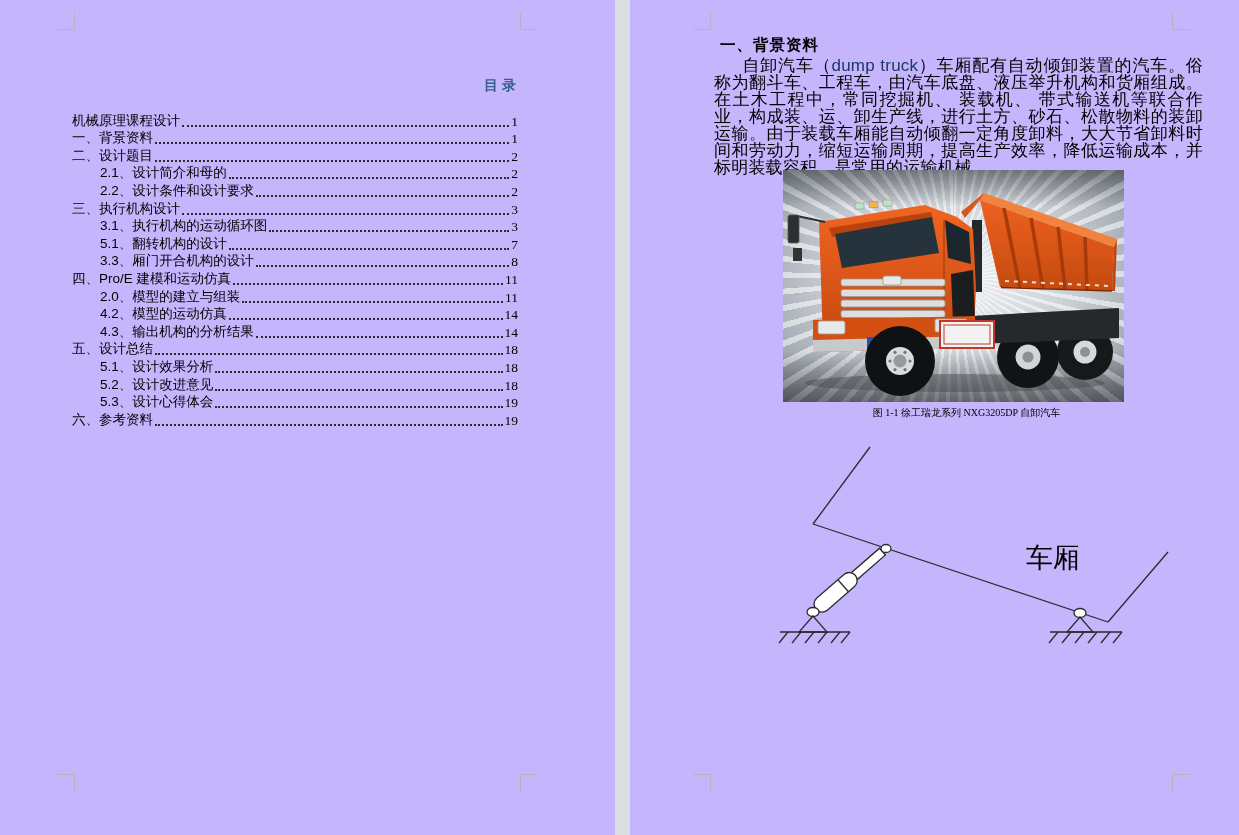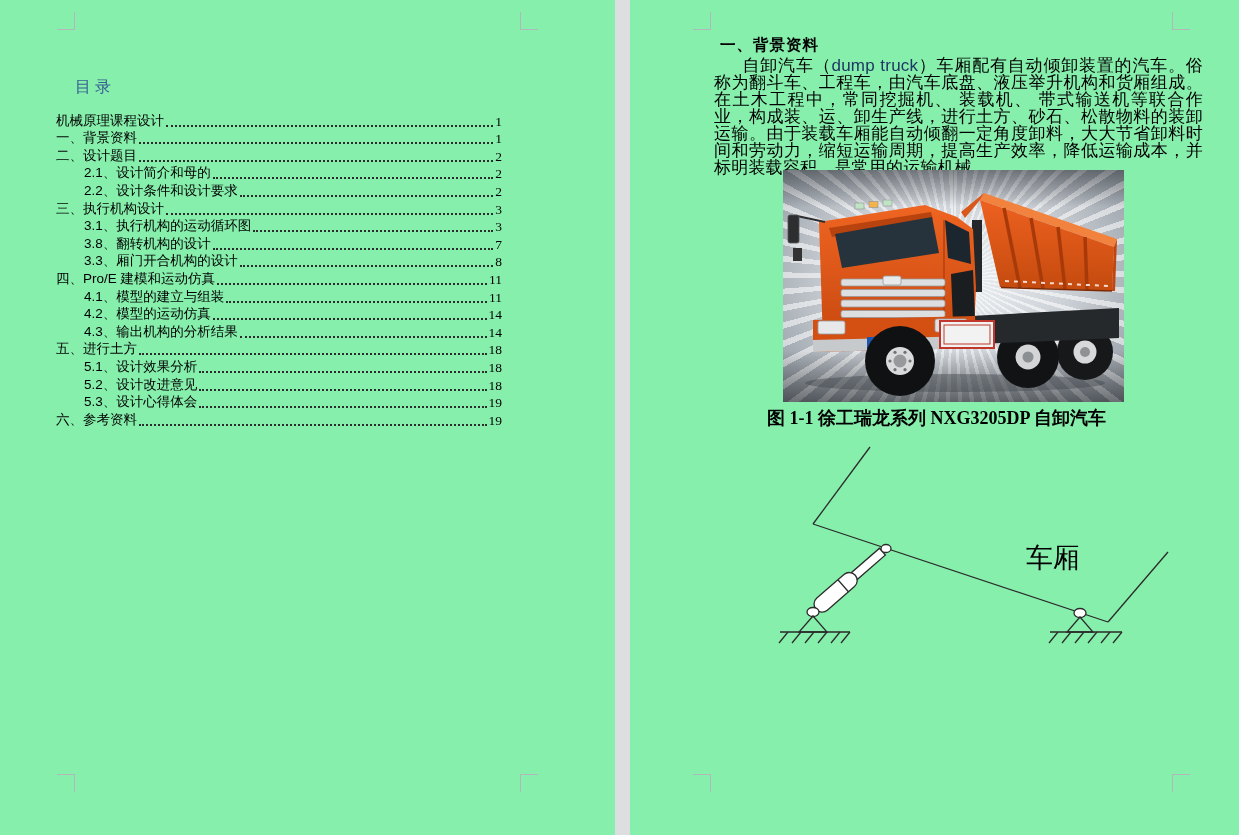--- a/index.html
+++ b/index.html
@@ -9,37 +9,37 @@
     --mark:#b3b7bb;
     --truck-orange:#e0541a;
     --truck-orange-dark:#b13c0c;
   }
   *{margin:0;padding:0;box-sizing:border-box;}
   html,body{width:1239px;height:835px;}
   body{
     position:relative;overflow:hidden;background:var(--page-bg);
     font-family:"Liberation Sans","DejaVu Sans",sans-serif;color:#000;
   }
-  .page{position:absolute;top:0;height:835px;background:#86efac;}
+  .page{position:absolute;top:0;height:835px;background:#c4b5fd;}
   .page-left{left:0;width:615px;}
   .page-right{left:630px;width:609px;}
 
   
   .mark{position:absolute;width:18px;height:18px;}
   .mark.tl{border-right:1px solid var(--mark);border-bottom:1px solid var(--mark);}
   .mark.tr{border-left:1px solid var(--mark);border-bottom:1px solid var(--mark);}
   .mark.bl{border-right:1px solid var(--mark);border-top:1px solid var(--mark);}
   .mark.br{border-left:1px solid var(--mark);border-top:1px solid var(--mark);}
 
   
   .toc-title{
-    position:absolute;left:75px;top:77px;width:445px;text-align:left;
-    font-size:16px;font-weight:normal;letter-spacing:4px;color:var(--title-blue);
-  }
-  .toc-list{position:absolute;left:56px;top:112px;width:446px;}
+    position:absolute;left:75px;top:77px;width:445px;text-align:right;
+    font-size:14px;font-weight:bold;letter-spacing:4px;color:var(--title-blue);
+  }
+  .toc-list{position:absolute;left:72px;top:112px;width:446px;}
   .toc-row{display:flex;align-items:flex-end;height:17.6px;font-size:13.5px;white-space:nowrap;cursor:pointer;}
   .toc-row.lvl1{padding-left:28px;align-items:flex-end;}
   .toc-label{flex:0 0 auto;}
   .toc-dots{flex:1 1 auto;min-width:8px;border-bottom:2px dotted #2b2b2b;margin:0 2px 3px 2px;}
   .toc-num{flex:0 0 auto;font-family:"Liberation Serif","DejaVu Serif",serif;font-size:13.5px;}
 
   
   .section-heading{position:absolute;left:90px;top:35px;font-size:15.5px;font-weight:bold;letter-spacing:1px;}
   .body-para{
     position:absolute;left:84px;width:489px;font-size:17px;line-height:17px;
@@ -52,23 +52,22 @@
   .figure1{
     position:absolute;left:153px;top:170px;width:341px;height:232px;
     background:
       linear-gradient(to bottom, rgba(35,40,46,.5), rgba(35,40,46,0) 16%, rgba(35,40,46,0) 78%, rgba(25,29,33,.55)),
       repeating-conic-gradient(from 0deg at 50% 46%, rgba(255,255,255,.55) 0deg 2deg, rgba(148,156,166,0) 2deg 5.5deg),
       radial-gradient(ellipse at 50% 46%, #f2f4f6 0%, #ccd1d7 48%, #8d949c 100%);
   }
   .figure1 svg{position:absolute;left:0;top:0;}
 
   .caption{
-    position:absolute;left:62px;width:489px;text-align:center;font-size:18px;
+    position:absolute;left:92px;width:489px;text-align:center;font-size:10px;
     font-family:"Liberation Serif","DejaVu Serif",serif;
-    font-weight:bold;
   }
   .caption1{top:406px;}
   .caption2{top:665px;}
 
   .diagram{position:absolute;left:70px;top:434px;width:490px;height:228px;}
   .diagram svg{display:block;}
   .diagram-label{font-size:27px;font-family:"Liberation Serif","DejaVu Serif",serif;fill:#000;}
 </style>
 </head>
 <body>
@@ -110,51 +109,51 @@
         <span class="toc-label">三、执行机构设计</span>
         <span class="toc-dots"></span>
         <span class="toc-num">3</span>
       </div>
       <div class="toc-row lvl1">
         <span class="toc-label">3.1、执行机构的运动循环图</span>
         <span class="toc-dots"></span>
         <span class="toc-num">3</span>
       </div>
       <div class="toc-row lvl1">
-        <span class="toc-label">3.8、翻转机构的设计</span>
+        <span class="toc-label">5.1、翻转机构的设计</span>
         <span class="toc-dots"></span>
         <span class="toc-num">7</span>
       </div>
       <div class="toc-row lvl1">
         <span class="toc-label">3.3、厢门开合机构的设计</span>
         <span class="toc-dots"></span>
         <span class="toc-num">8</span>
       </div>
       <div class="toc-row">
         <span class="toc-label">四、Pro/E 建模和运动仿真</span>
         <span class="toc-dots"></span>
         <span class="toc-num">11</span>
       </div>
       <div class="toc-row lvl1">
-        <span class="toc-label">4.1、模型的建立与组装</span>
+        <span class="toc-label">2.0、模型的建立与组装</span>
         <span class="toc-dots"></span>
         <span class="toc-num">11</span>
       </div>
       <div class="toc-row lvl1">
         <span class="toc-label">4.2、模型的运动仿真</span>
         <span class="toc-dots"></span>
         <span class="toc-num">14</span>
       </div>
       <div class="toc-row lvl1">
         <span class="toc-label">4.3、输出机构的分析结果</span>
         <span class="toc-dots"></span>
         <span class="toc-num">14</span>
       </div>
       <div class="toc-row">
-        <span class="toc-label">五、进行土方</span>
+        <span class="toc-label">五、设计总结</span>
         <span class="toc-dots"></span>
         <span class="toc-num">18</span>
       </div>
       <div class="toc-row lvl1">
         <span class="toc-label">5.1、设计效果分析</span>
         <span class="toc-dots"></span>
         <span class="toc-num">18</span>
       </div>
       <div class="toc-row lvl1">
         <span class="toc-label">5.2、设计改进意见</span>

